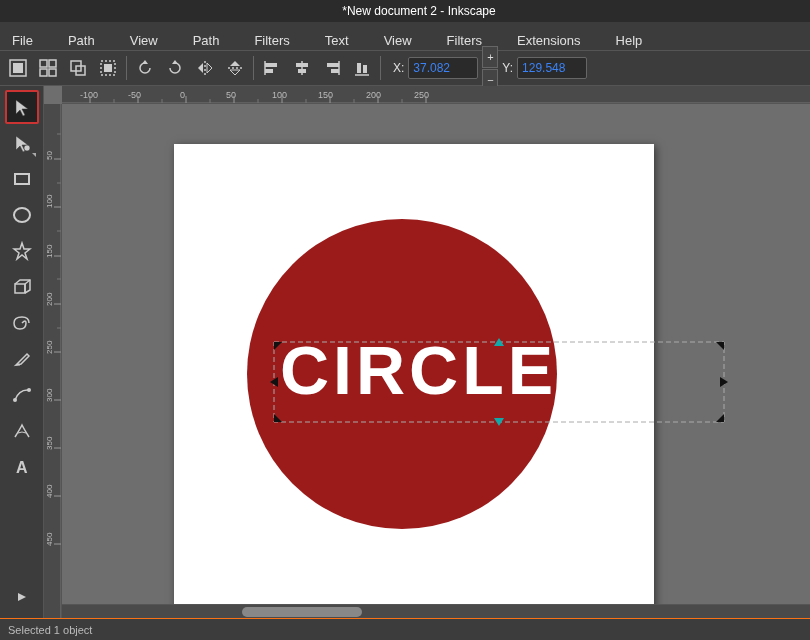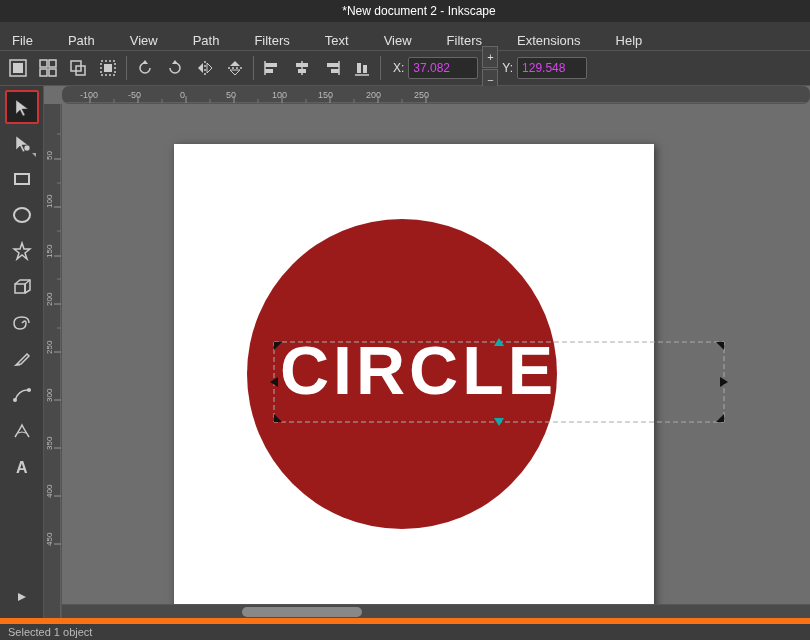--- a/index.html
+++ b/index.html
@@ -64,21 +64,21 @@
       display: flex;
       align-items: center;
       margin-left: 8px;
       gap: 4px;
       color: #e0e0e0;
       font-size: 12px;
     }
     .coord-input {
       background: #2a2a2a;
       border: 1px solid #666;
-      color: #d946ef;
+      color: #3b82f6;
       font-size: 12px;
       width: 70px;
       height: 22px;
       padding: 0 4px;
       border-radius: 2px;
     }
     .coord-btn {
       background: #444;
       border: 1px solid #666;
       color: #ddd;
@@ -142,21 +142,20 @@
     
     #ruler-top {
       position: absolute;
       top: 0;
       left: 18px;
       right: 0;
       height: 18px;
       background: #4a4a4a;
       border-bottom: 1px solid #555;
       overflow: hidden;
-      border-radius: 7px;
     }
     #ruler-left {
       position: absolute;
       top: 18px;
       left: 0;
       width: 18px;
       bottom: 0;
       background: #4a4a4a;
       border-right: 1px solid #555;
       overflow: hidden;
@@ -170,21 +169,21 @@
       width: 480px;
       height: 490px;
       background: white;
       box-shadow: 2px 2px 8px rgba(0,0,0,0.5);
     }
 
     
     #statusbar {
       height: 22px;
       background: #3c3c3c;
-      border-top: 6px solid #f97316;
+      border-top: 1px solid #f97316;
       display: flex;
       align-items: center;
       padding: 0 8px;
       color: #bbb;
       font-size: 11px;
       gap: 8px;
     }
 
     
     #hscrollbar {

